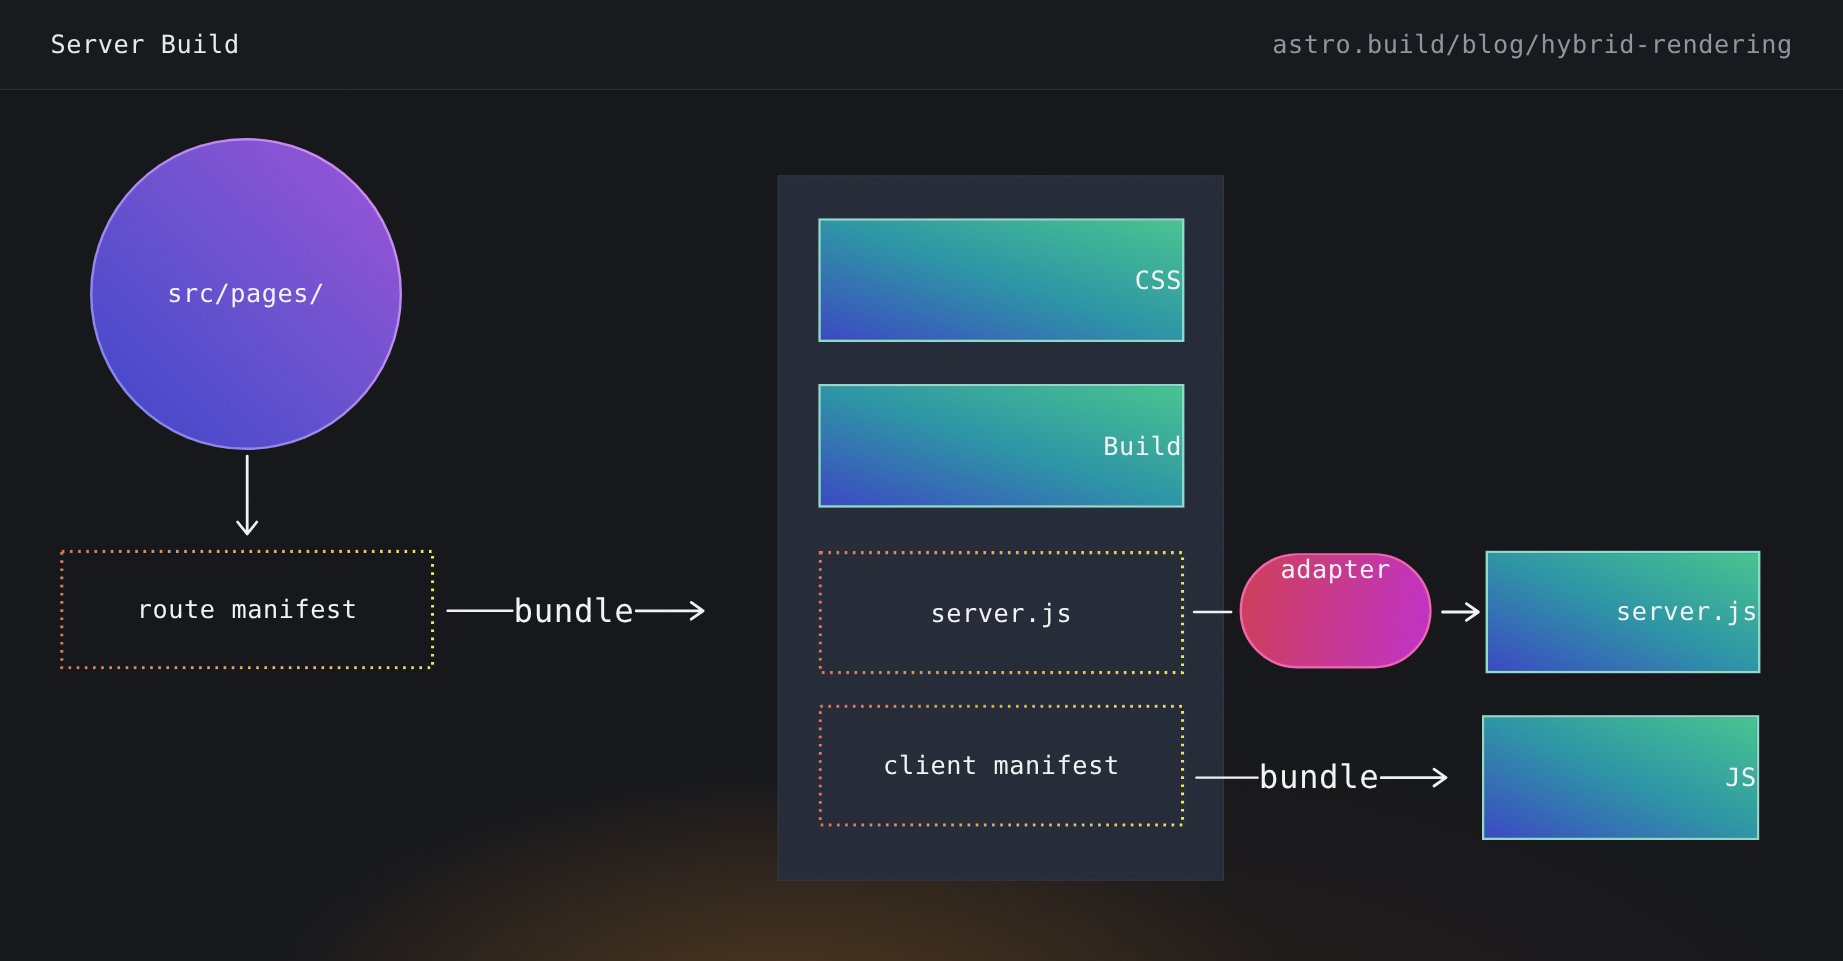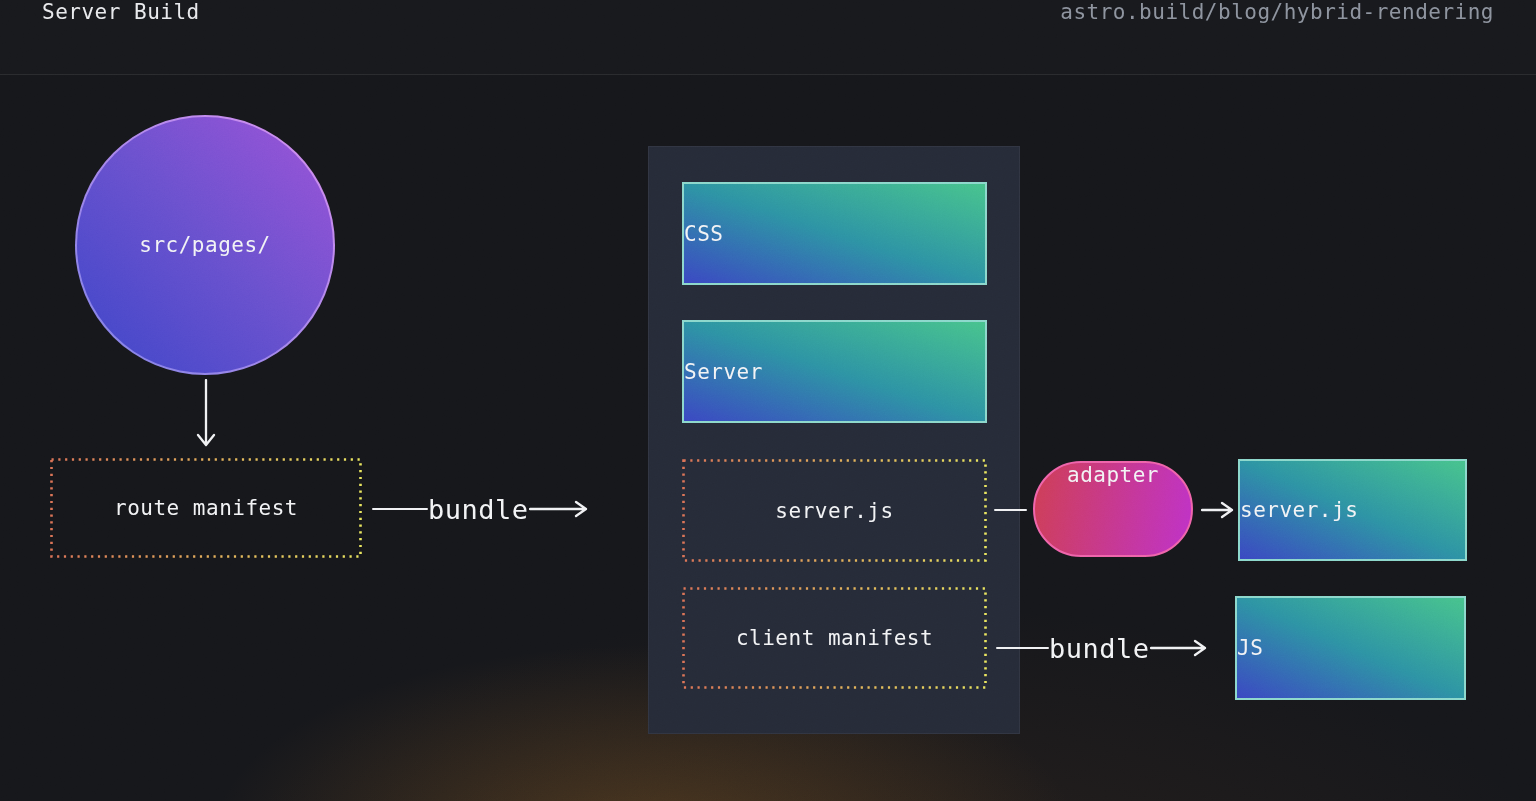--- a/index.html
+++ b/index.html
@@ -18,21 +18,21 @@
     position:relative;width:1536px;height:801px;overflow:hidden;
     background:
       radial-gradient(620px 280px at 42% 105%, rgba(170,112,40,0.33), rgba(170,112,40,0) 70%),
       radial-gradient(1000px 520px at 58% 122%, rgba(125,75,28,0.18), rgba(125,75,28,0) 72%),
       var(--background);
     color:var(--text);
   }
   
   .header{
     position:absolute;top:0;left:0;right:0;height:75px;
-    display:flex;justify-content:space-between;
+    display:flex;align-items:center;justify-content:space-between;
     padding:0 42px;border-bottom:1px solid rgba(255,255,255,0.08);
     background:rgba(255,255,255,0.012);
     z-index:3;
   }
   .header .title{font-size:21px;letter-spacing:0.5px;color:#e8e9ec;}
   .header .url{font-size:21px;letter-spacing:0.5px;color:var(--muted);}
   
   .node-label{font-size:21px;letter-spacing:0.5px;color:var(--text);white-space:nowrap;}
   
   .circle-outer{
@@ -48,21 +48,21 @@
   }
   
   .panel{
     position:absolute;left:648px;top:146px;width:372px;height:588px;
     background:var(--panel);
     border:1px solid rgba(255,255,255,0.05);
     z-index:1;
   }
   
   .grad-box{
-    position:absolute;display:flex;align-items:center;justify-content:flex-start;
+    position:absolute;display:flex;align-items:center;justify-content:flex-end;
     border:2px solid var(--teal-border);
     background:linear-gradient(to top right,#3a48c2 0%,#2d93a4 50%,#47c38d 100%);
     z-index:2;
   }
   .css-box{left:33px;top:35px;width:305px;height:103px;}
   .assets-box{left:33px;top:173px;width:305px;height:103px;}
   .serverjs-out{left:1238px;top:459px;width:229px;height:102px;}
   .js-out{left:1235px;top:596px;width:231px;height:104px;}
   
   .dotted-box{
@@ -145,21 +145,21 @@
     </svg>
   </div>
 
   <div class="panel">
 
     <div class="grad-box css-box">
       <span class="node-label">CSS</span>
     </div>
 
     <div class="grad-box assets-box">
-      <span class="node-label">Server</span>
+      <span class="node-label">Build</span>
     </div>
 
     <div class="dotted-box serverjs-box">
       <svg class="border" viewBox="0 0 305 103" preserveAspectRatio="none">
         <defs>
           <linearGradient id="dg2" x1="0" y1="0" x2="1" y2="0">
             <stop offset="0" stop-color="#db7356"></stop>
               <stop offset="1" stop-color="#e9e55e"></stop>
           </linearGradient>
         </defs>

